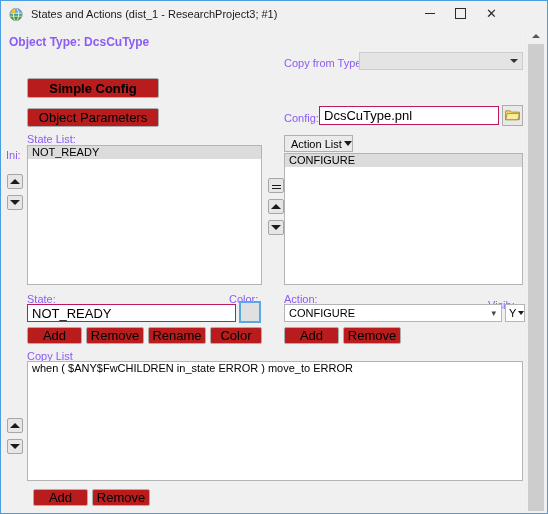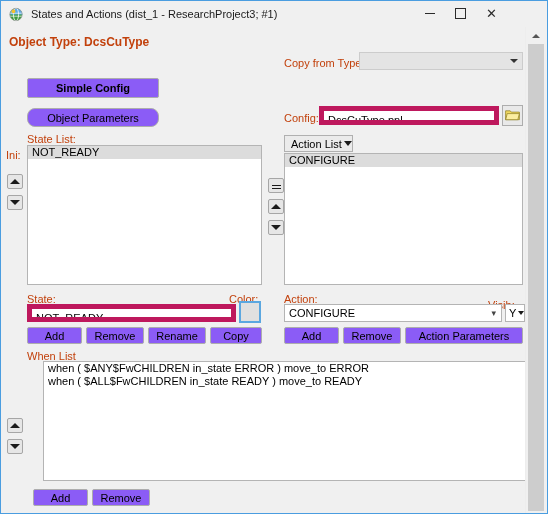--- a/index.html
+++ b/index.html
@@ -97,32 +97,32 @@
     width: 0; height: 0;
     border-left: 4px solid transparent;
     border-right: 4px solid transparent;
     border-bottom: 4px solid #555;
   }
 
   
   .lbl {
     position: absolute;
     font-size: 11px;
-    color: #c2410c;
+    color: #8b5cf6;
     white-space: nowrap;
   }
   .lbl.bold { font-weight: bold; font-size: 12px; }
 
   .btn {
     position: absolute;
-    background: #8b5cf6;
+    background: #b91c1c;
     border: 1px solid #adadad;
     border-radius: 2px;
     font-family: "Liberation Sans", sans-serif;
-    font-size: 11px;
+    font-size: 13px;
     color: #000;
     display: flex;
     align-items: center;
     justify-content: center;
     box-sizing: border-box;
     padding: 0;
   }
   .btn.bold { font-weight: bold; }
 
   .listbox {
@@ -137,23 +137,23 @@
     line-height: 13px;
     padding-left: 4px;
     font-size: 11px;
     white-space: nowrap;
   }
   .listitem.sel { background: #dcdcdc; }
 
   .textfield {
     position: absolute;
     background: #ffffff;
-    border: 5px solid #be185d;
-    box-sizing: border-box;
-    font-size: 11px;
+    border: 1px solid #be185d;
+    box-sizing: border-box;
+    font-size: 13px;
     line-height: 18px;
     padding-left: 4px;
     white-space: nowrap;
     overflow: hidden;
   }
 
   .combo {
     position: absolute;
     box-sizing: border-box;
     border: 1px solid #b4b4b4;
@@ -295,21 +295,21 @@
         <span class="close-glyph">✕</span>
       </span>
     </span>
   </div>
 
   <div class="client">
 
     <div class="lbl bold" style="left:8px; top:8px;">Object Type: DcsCuType</div>
 
     <button class="btn bold" style="left:26px; top:51px; width:132px; height:20px;">Simple Config</button>
-    <button class="btn" style="left:26px; top:81px; width:132px; height:19px;border-radius:8px;">Object Parameters</button>
+    <button class="btn" style="left:26px; top:81px; width:132px; height:19px;">Object Parameters</button>
 
     <div class="lbl" style="left:26px; top:106px;">State List:</div>
     <div class="lbl" style="left:5px; top:122px;text-align:right;">Ini:</div>
 
     <div class="listbox" style="left:26px; top:118px; width:235px; height:140px;">
       <div class="listitem sel">NOT_READY</div>
     </div>
 
     <div class="spinbtn" style="left:6px; top:147px;">
       <span class="tri-up"></span>
@@ -320,21 +320,21 @@
 
     <div class="lbl" style="left:26px; top:266px;">State:</div>
     <div class="lbl" style="left:228px; top:266px;">Color:</div>
 
     <div class="textfield" style="left:26px; top:277px; width:209px; height:18px;">NOT_READY</div>
     <div class="colorswatch" style="left: 238px; top: 274px; width: 22px; height: 22px; background: rgb(224, 224, 224);"></div>
 
     <button class="btn" style="left:26px; top:300px; width:55px; height:17px;">Add</button>
     <button class="btn" style="left:85px; top:300px; width:58px; height:17px;">Remove</button>
     <button class="btn" style="left:147px; top:300px; width:58px; height:17px;">Rename</button>
-    <button class="btn" style="left:209px; top:300px; width:52px; height:17px;">Copy</button>
+    <button class="btn" style="left:209px; top:300px; width:52px; height:17px;">Color</button>
 
     <div class="spinbtn" style="left:267px; top:151px;">
       <span class="eq-glyph"></span>
     </div>
     <div class="spinbtn" style="left:267px; top:172px;">
       <span class="tri-up"></span>
     </div>
     <div class="spinbtn" style="left:267px; top:193px;">
       <span class="tri-dn"></span>
     </div>
@@ -372,27 +372,25 @@
       <span>CONFIGURE</span>
       <span class="cb-chev">▾</span>
     </div>
     <div class="visib-combo" style="left:504px; top:277px; width:20px; height:18px;">
       <span>Y</span>
       <span class="dd"></span>
     </div>
 
     <button class="btn" style="left:283px; top:300px; width:55px; height:17px;">Add</button>
     <button class="btn" style="left:342px; top:300px; width:58px; height:17px;">Remove</button>
-    <button class="btn" style="left:404px; top:300px; width:118px; height:17px;">Action Parameters</button>
-
-    <div class="lbl" style="left:26px; top:323px;">When List</div>
-
-    <div class="listbox" style="left:42px; top:334px; width:496px; height:120px;">
+
+    <div class="lbl" style="left:26px; top:323px;">Copy List</div>
+
+    <div class="listbox" style="left:26px; top:334px; width:496px; height:120px;">
       <div class="listitem">when ( $ANY$FwCHILDREN in_state ERROR ) move_to ERROR</div>
-      <div class="listitem">when ( $ALL$FwCHILDREN in_state READY ) move_to READY</div>
     </div>
 
     <div class="spinbtn" style="left:6px; top:391px;">
       <span class="tri-up"></span>
     </div>
     <div class="spinbtn" style="left:6px; top:412px;">
       <span class="tri-dn"></span>
     </div>
 
     <button class="btn" style="left:32px; top:462px; width:55px; height:17px;">Add</button>

